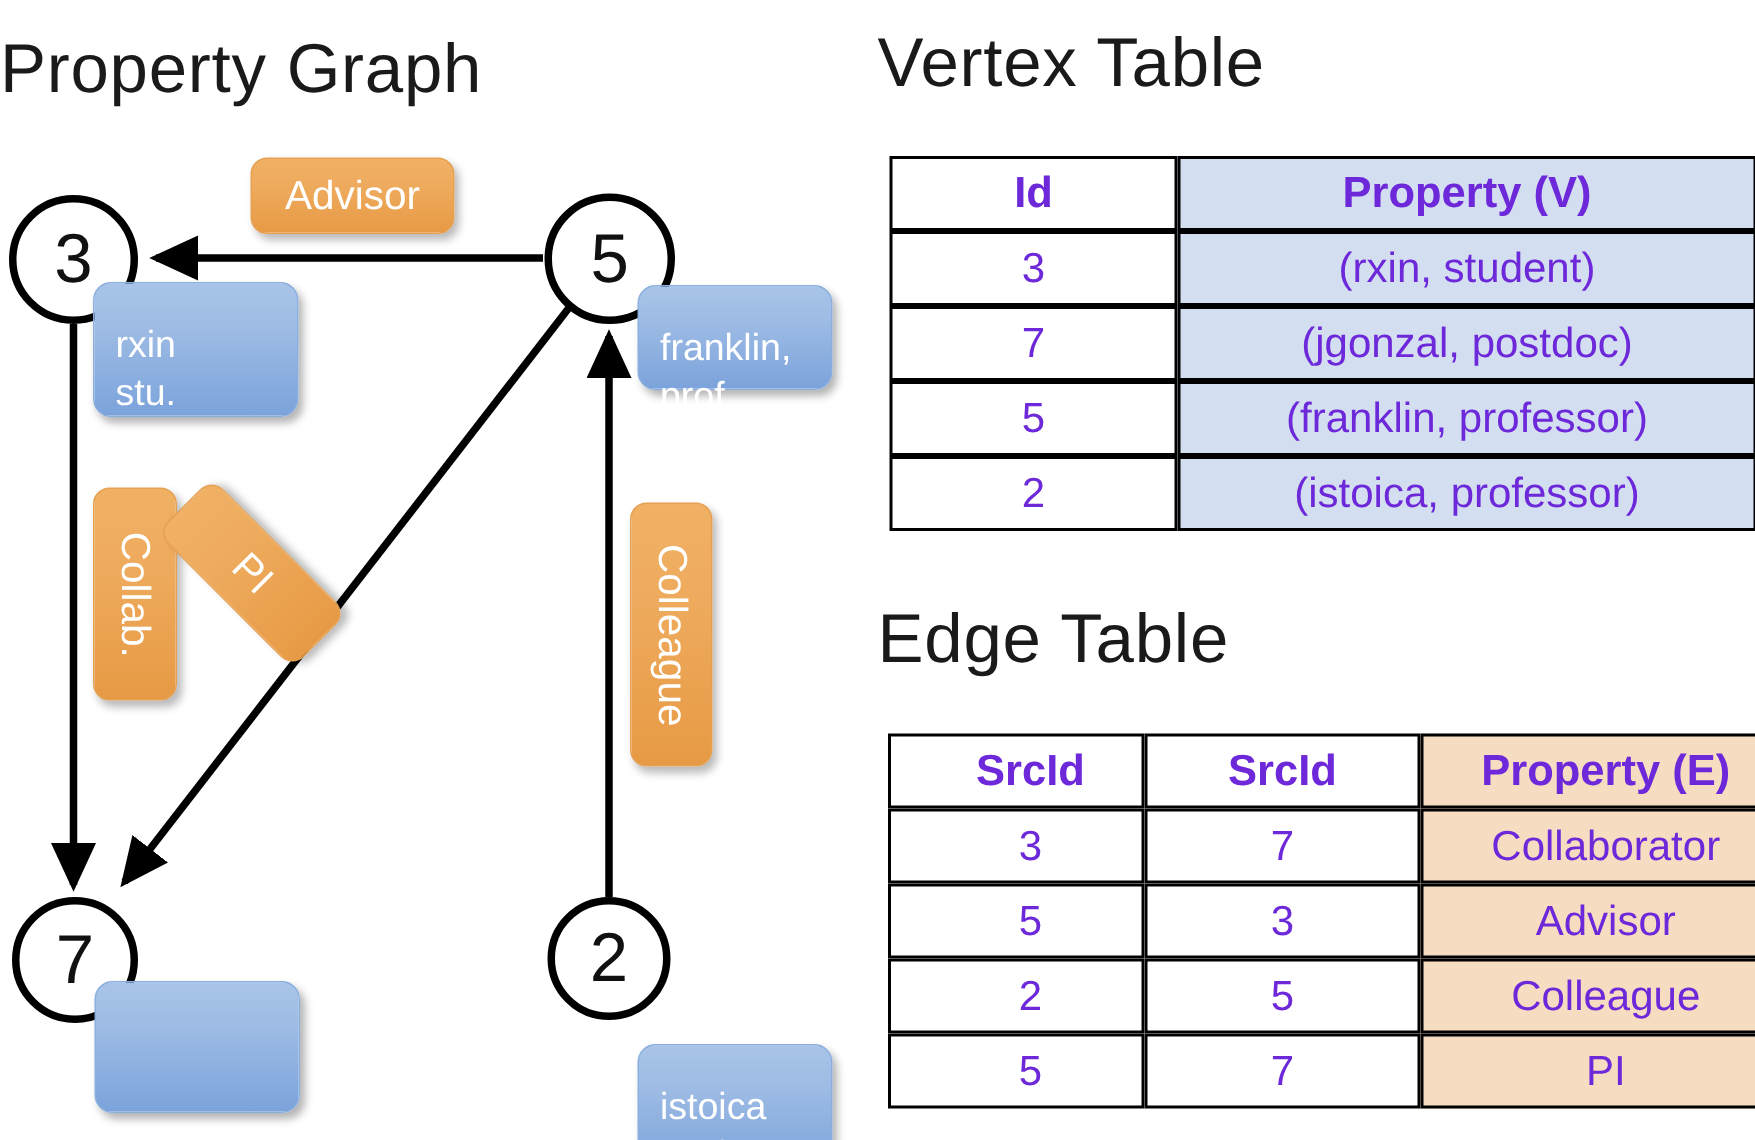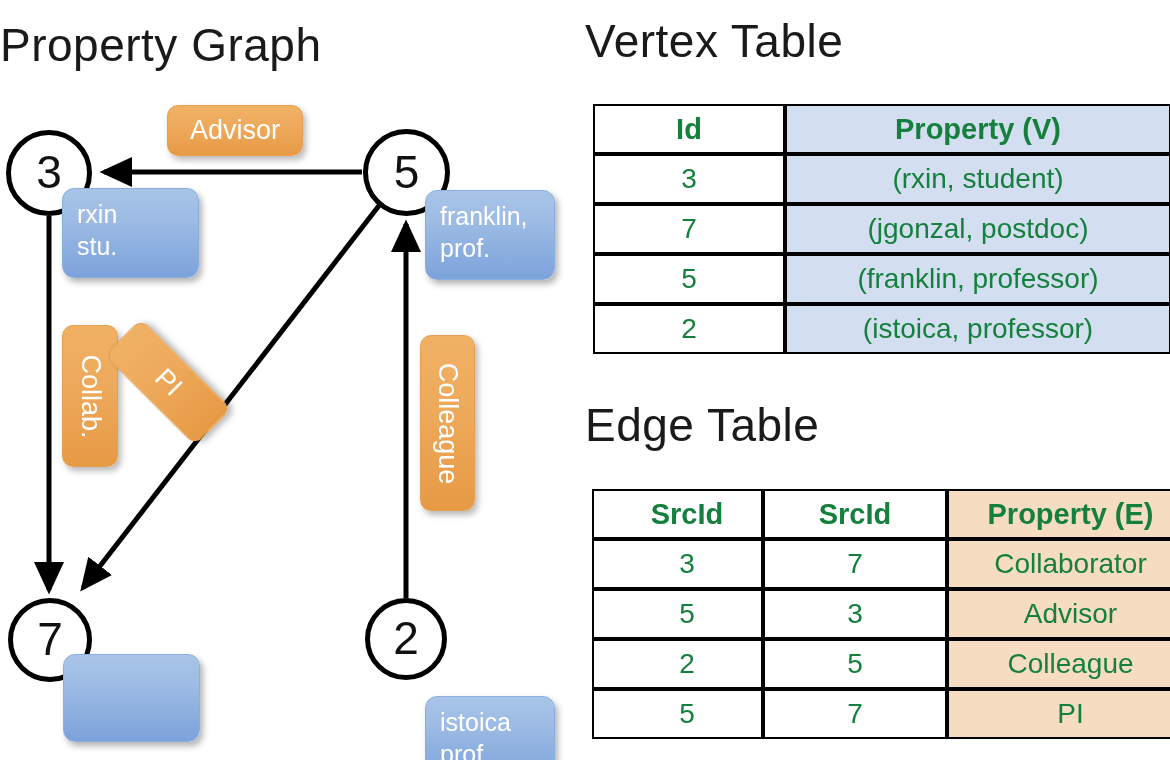--- a/index.html
+++ b/index.html
@@ -73,25 +73,25 @@
     border-radius: 12px;
     background: linear-gradient(to bottom, #a8c4e8 0%, #9dbbe4 35%, #7ba3db 100%);
     border: 1px solid #8aaedd;
     box-shadow: 3px 4px 6px rgba(0,0,0,0.30);
     box-sizing: border-box;
     color: #ffffff;
     font-family: "Liberation Sans", sans-serif;
     font-weight: 300;
     font-size: 25px;
     line-height: 1.28;
-    padding: 9px 0 0 14px;
+    padding: 25px 0 0 14px;
     z-index: 4;
   }
   #vprop-3 { left: 62px;  top: 188px; width: 137px; height: 90px; }
-  #vprop-5 { left: 425px; top: 190px; width: 130px; height: 90px; }
+  #vprop-5 { left: 425px; top: 190px; width: 130px; height: 70px; }
   #vprop-7 { left: 63px;  top: 654px; width: 137px; height: 88px; }
   #vprop-2 { left: 425px; top: 656px; width: 130px; height: 85px; margin-top: 40px; }
 
   
   .eprop {
     position: absolute;
     border-radius: 11px;
     background: linear-gradient(to bottom, #f0b165 0%, #eeaa5c 40%, #e79a45 100%);
     border: 1px solid #e5a052;
     box-shadow: 3px 4px 6px rgba(0,0,0,0.28);
@@ -126,21 +126,21 @@
     border-collapse: separate;
     border-spacing: 0;
     table-layout: fixed;
   }
   .tbl td, .tbl th {
     border: 2px solid #000000;
     text-align: center;
     font-family: "Liberation Sans", sans-serif;
     font-weight: 300;
     font-size: 28px;
-    color: #15803d;
+    color: #6d28d9;
     padding: 0;
     background: #ffffff;
     height: 46px;
   }
   .tbl th {
     font-weight: bold;
     font-size: 29px;
   }
 
   #vertex-table { left: 593px; top: 104px; width: 570px; }

